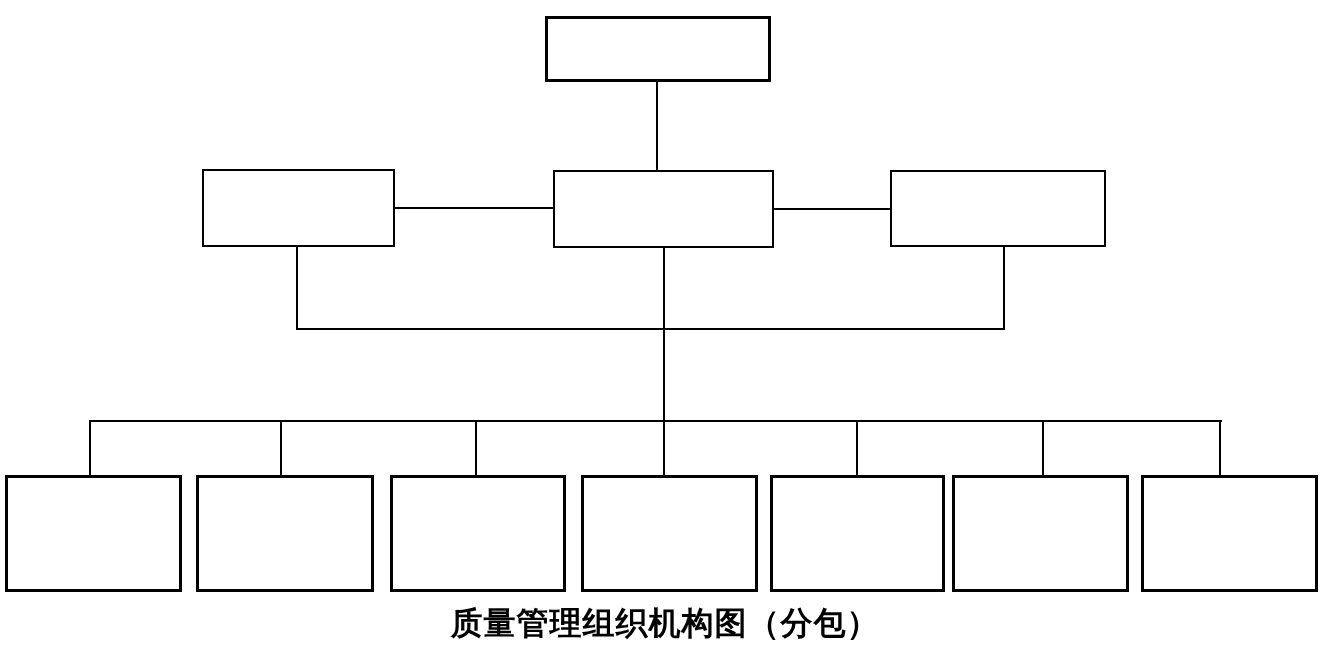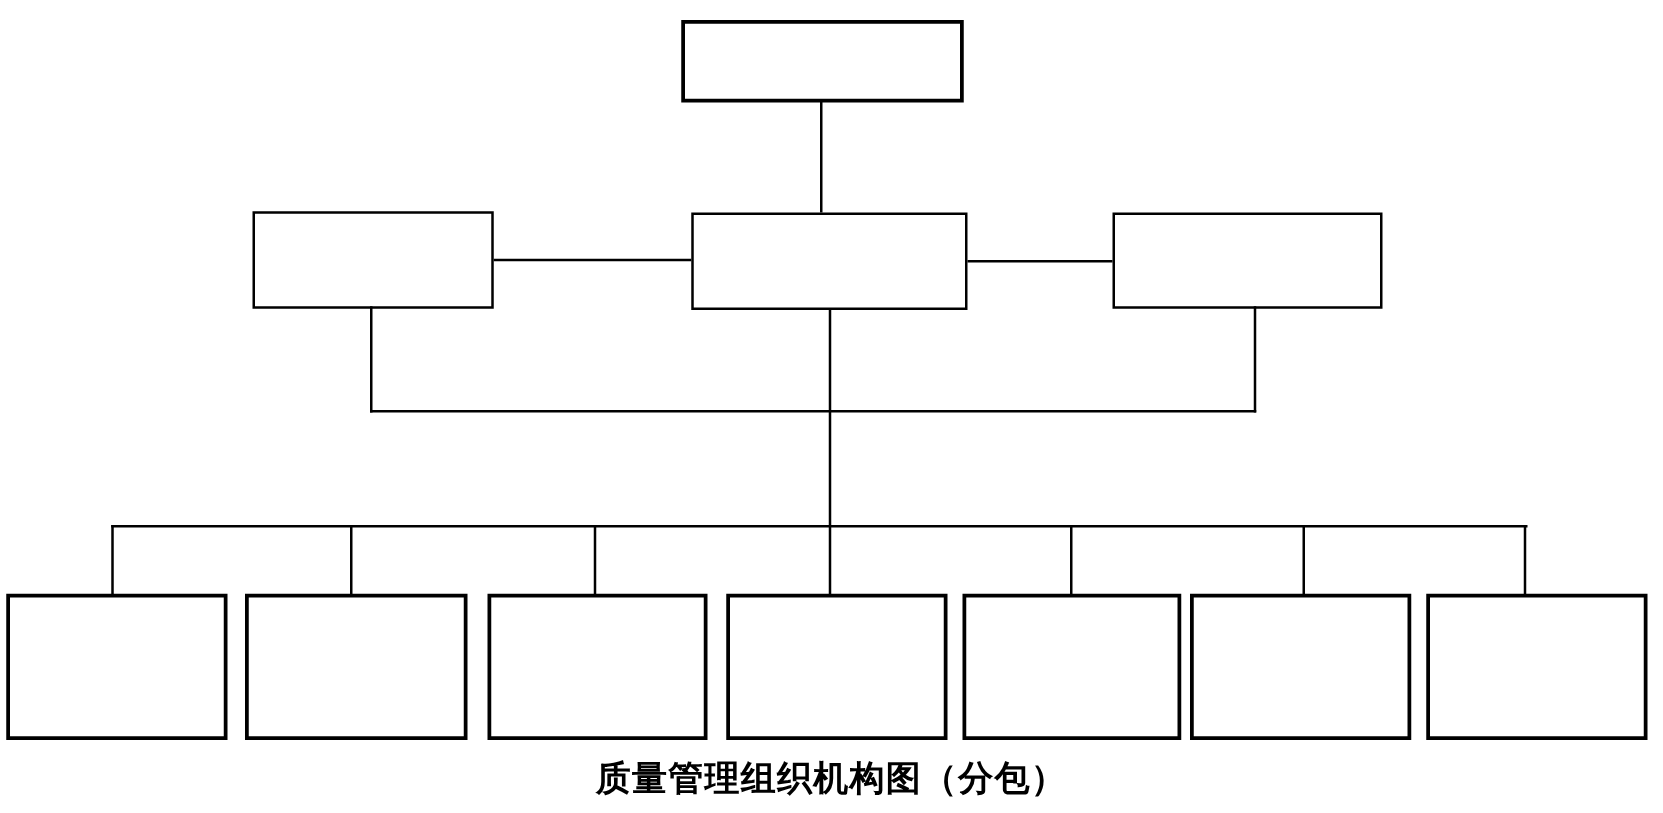--- a/index.html
+++ b/index.html
@@ -28,21 +28,21 @@
   .line {
     position: absolute;
     background: #000000;
   }
   .caption {
     position: absolute;
     left: 0;
     top: 608px;
     width: 1330px;
     text-align: center;
-    font-size: 28px;
+    font-size: 32px;
     line-height: 30px;
     font-weight: bold;
     color: #000000;
     letter-spacing: 1px;
   }
 
   
   #box-top      { left: 545px; top: 16px;  width: 226px; height: 66px; }
 
   

